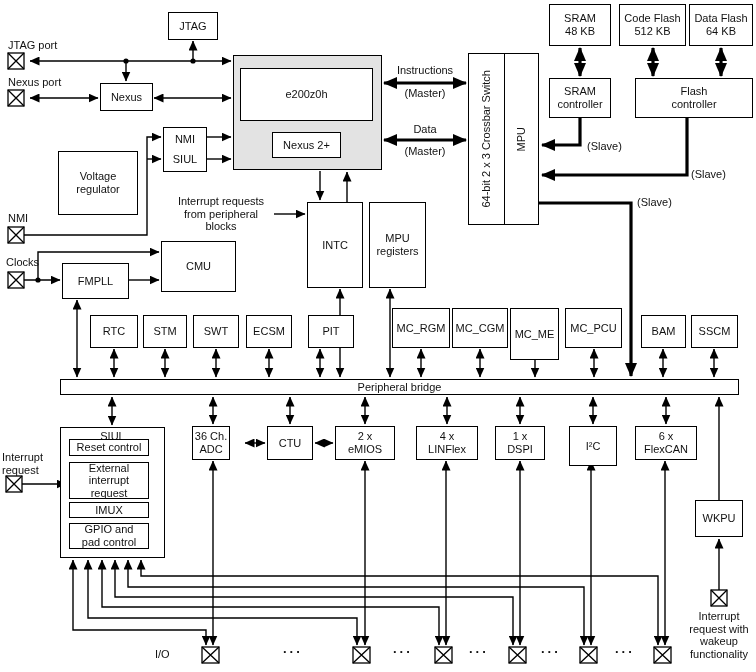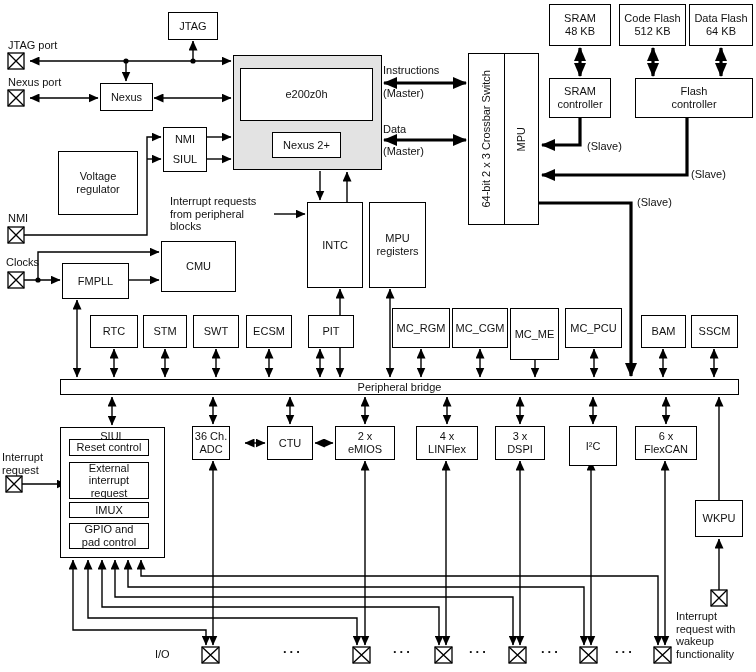--- a/index.html
+++ b/index.html
@@ -4,21 +4,21 @@
 <style>
   html,body{margin:0;padding:0;background:#fff;}
   #stage{position:relative;width:756px;height:672px;background:#ffffff;
          font-family:"Liberation Sans",sans-serif;color:#111;overflow:hidden;}
   #wires{position:absolute;left:0;top:0;}
   .box{position:absolute;box-sizing:border-box;border:1.4px solid #000;background:#fff;
        display:flex;align-items:center;justify-content:center;text-align:center;
        white-space:pre-line;font-size:11px;line-height:1.14;}
   .gray{background:#e3e3e3;}
   .lbl{position:absolute;white-space:pre-line;font-size:11px;line-height:1.14;}
-  .ctr{}
+  .ctr{text-align:center;}
   .vtext{writing-mode:vertical-rl;transform:rotate(180deg);}
   .col{position:absolute;top:0;bottom:0;display:flex;align-items:center;justify-content:center;}
   .dots{font-size:13px;font-weight:bold;letter-spacing:3px;}
   .small{font-size:11px;}
 </style>
 </head>
 <body>
 
 <div id="stage">
 
@@ -255,20 +255,20 @@
 pad control</div>
   </div>
 
   <div class="box" style="left:192px;top:426px;width:38px;height:34px">36 Ch.
 ADC</div>
   <div class="box" style="left:267px;top:426px;width:46px;height:34px">CTU</div>
   <div class="box" style="left:335px;top:426px;width:60px;height:34px">2 x
 eMIOS</div>
   <div class="box" style="left:416px;top:426px;width:62px;height:34px">4 x
 LINFlex</div>
-  <div class="box" style="left:495px;top:426px;width:50px;height:34px">3 x
+  <div class="box" style="left:495px;top:426px;width:50px;height:34px">1 x
 DSPI</div>
   <div class="box" style="left:569px;top:426px;width:48px;height:40px">I²C</div>
   <div class="box" style="left:635px;top:426px;width:62px;height:34px">6 x
 FlexCAN</div>
   <div class="box" style="left:695px;top:500px;width:48px;height:37px">WKPU</div>
 
 </div>
 
 </body></html>

